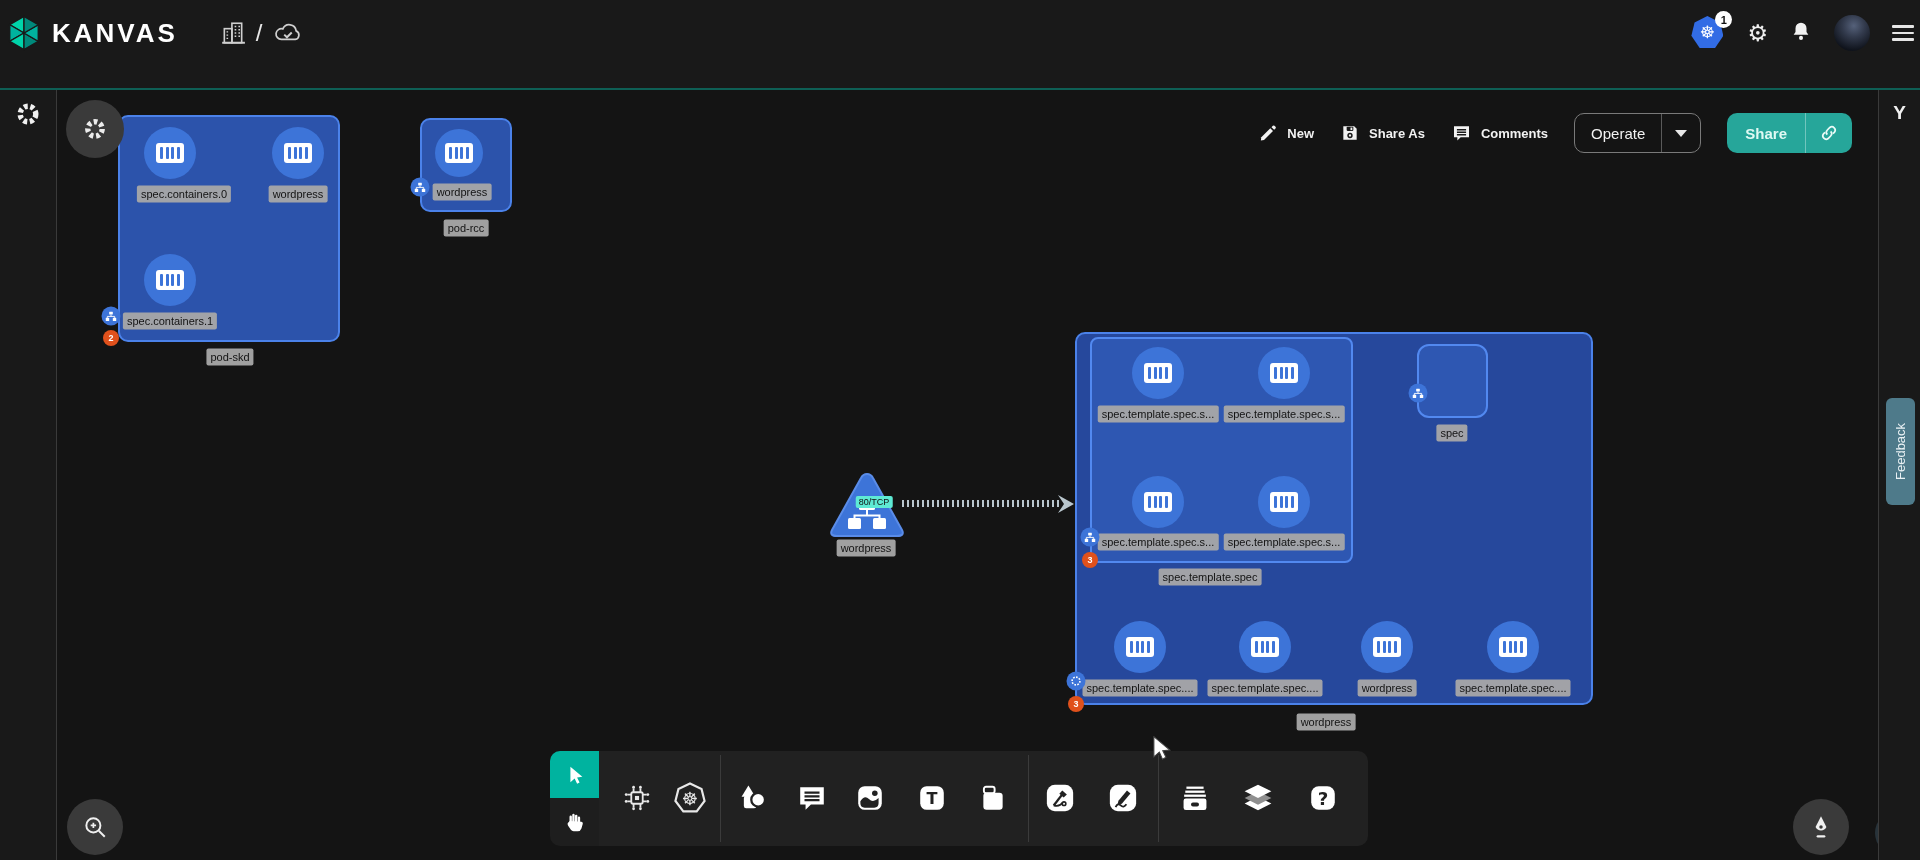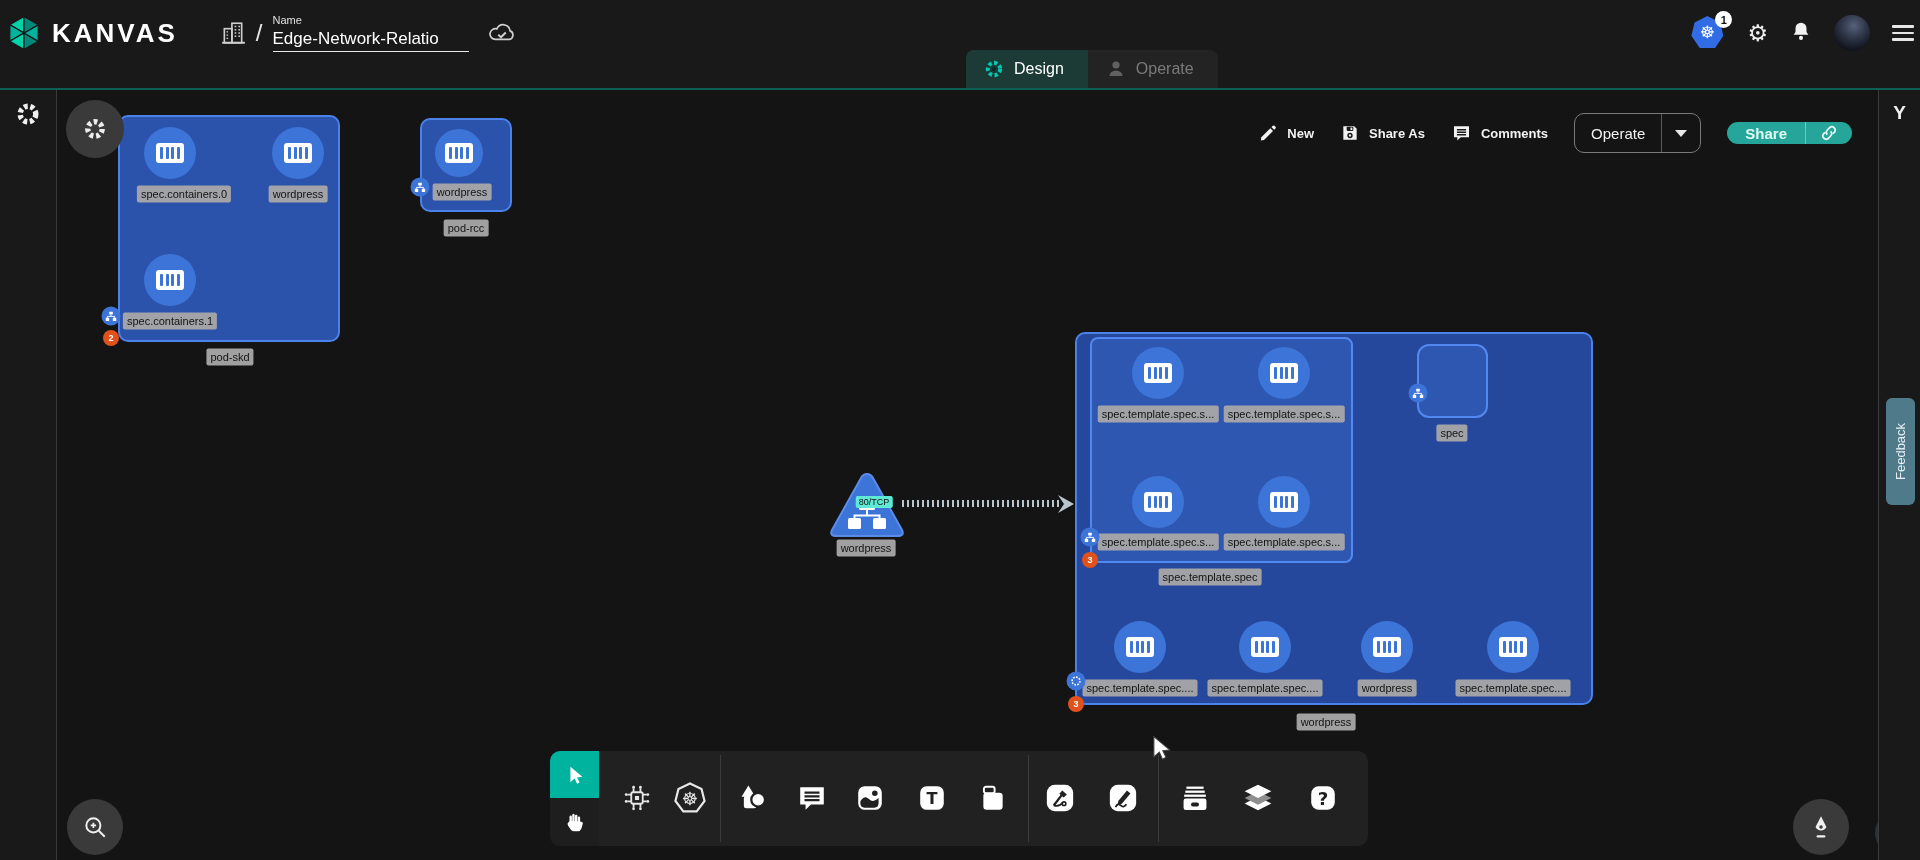--- a/index.html
+++ b/index.html
@@ -67,22 +67,22 @@
                gap:26px; z-index:20; }
   .act-btn { display:flex; align-items:center; gap:9px; color:#f2f2f2; font-size:13px;
              font-weight:bold; cursor:pointer; }
   .actions-split { display:flex; align-items:center; border:1.5px solid #7a7a7a;
                    border-radius:10px; height:40px; color:#f2f2f2; }
   .actions-main { padding:0 16px; font-size:15px; border-right:1px solid #5a5a5a;
                   display:flex; align-items:center; height:100%; }
   .actions-caret { padding:0 13px; display:flex; align-items:center; height:100%; }
   .caret { width:0; height:0; border-left:6px solid transparent; border-right:6px solid transparent;
            border-top:7px solid #e8e8e8; }
-  .share-btn { display:flex; align-items:center; background:#26A69A; border-radius:17px;
-               height:22px; overflow:hidden; }
+  .share-btn { display:flex; align-items:center; background:#26A69A; border-radius:10px;
+               height:40px; overflow:hidden; }
   .share-main { color:#DFF9F3; font-size:15px; font-weight:bold; padding:0 18px; height:100%;
                 display:flex; align-items:center; border-right:1px solid rgba(255,255,255,.35); }
   .share-link { padding:0 13px; display:flex; align-items:center; height:100%; }
 
   
   .canvas { position:absolute; inset:0; z-index:10; }
   .kgroup { position:absolute; background:#26489C; border:2px solid #4B82EA; border-radius:10px; }
   .kgroup.light { background:#2C53AB; }
   .kgroup.inner { background:#2E57B2; border-color:#5289F0; border-radius:8px; }
   .knode { position:absolute; width:52px; height:52px; border-radius:50%; background:#3D74D8;
@@ -145,24 +145,20 @@
       <span class="hicon" style="margin-left:42px">
         <svg width="26" height="26" viewBox="0 0 24 24" fill="none" stroke="#cfcfcf" stroke-width="1.5">
           <rect x="4" y="8" width="7" height="13"></rect>
           <rect x="11" y="3" width="9" height="18"></rect>
           <path d="M2 21h21" stroke-width="1.8"></path>
           <path d="M6 11h1.5M6 14h1.5M6 17h1.5M13.5 6h1.5M17 6h1.5M13.5 9h1.5M17 9h1.5M13.5 12h1.5M17 12h1.5M13.5 15h1.5M17 15h1.5" stroke-width="1.2"></path>
         </svg>
       </span>
       <span class="slash">/</span>
 
-      <div class="namebox">
-        <span class="lbl">Name</span>
-        <input type="text" value="Edge-Network-Relatio" style="">
-      </div>
 
       <span class="hicon">
         <svg width="30" height="26" viewBox="0 0 28 24" fill="none" stroke="#cfcfcf" stroke-width="1.6">
           <path d="M8 18 a5 5 0 1 1 1.2-9.8 a6.5 6.5 0 0 1 12.4 1.8 a4.2 4.2 0 0 1-.8 8 z"></path>
           <path d="M10.5 13.5 l2.5 2.5 4.5-4.5" stroke-width="1.8"></path>
         </svg>
       </span>
 
       <div class="spacer"></div>
 
@@ -180,36 +176,20 @@
         </span>
         <div class="avatar"></div>
         <div class="burger">
             <i></i>
             <i></i>
             <i></i>
           </div>
       </div>
     </div>
 
-    <div class="tabs">
-      <div class="tab active">
-        <svg width="20" height="20" viewBox="0 0 20 20" fill="none">
-          <circle cx="10" cy="10" r="6.2" stroke="#00C7AE" stroke-width="4" stroke-dasharray="3.3 2.4"></circle>
-          <circle cx="10" cy="10" r="2.2" fill="#0b2b27"></circle>
-        </svg>
-        <span>Design</span>
-      </div>
-      <div class="tab inactive">
-        <svg width="20" height="20" viewBox="0 0 20 20" fill="#616161">
-          <circle cx="10" cy="6" r="3.6"></circle>
-          <path d="M3.5 17 a6.5 5.5 0 0 1 13 0 z"></path>
-        </svg>
-        <span>Operate</span>
-      </div>
-    </div>
   </div>
 
   <div class="rail-left">
     <div class="abs" style="left:50%;top:12px;transform:translateX(-50%)">
       <svg width="24" height="24" viewBox="0 0 20 20" fill="none">
         <circle cx="10" cy="10" r="6.5" stroke="#f0f0f0" stroke-width="4.5" stroke-dasharray="3.2 2.2"></circle>
         <circle cx="10" cy="10" r="2" fill="#191919"></circle>
       </svg>
     </div>
   </div>

